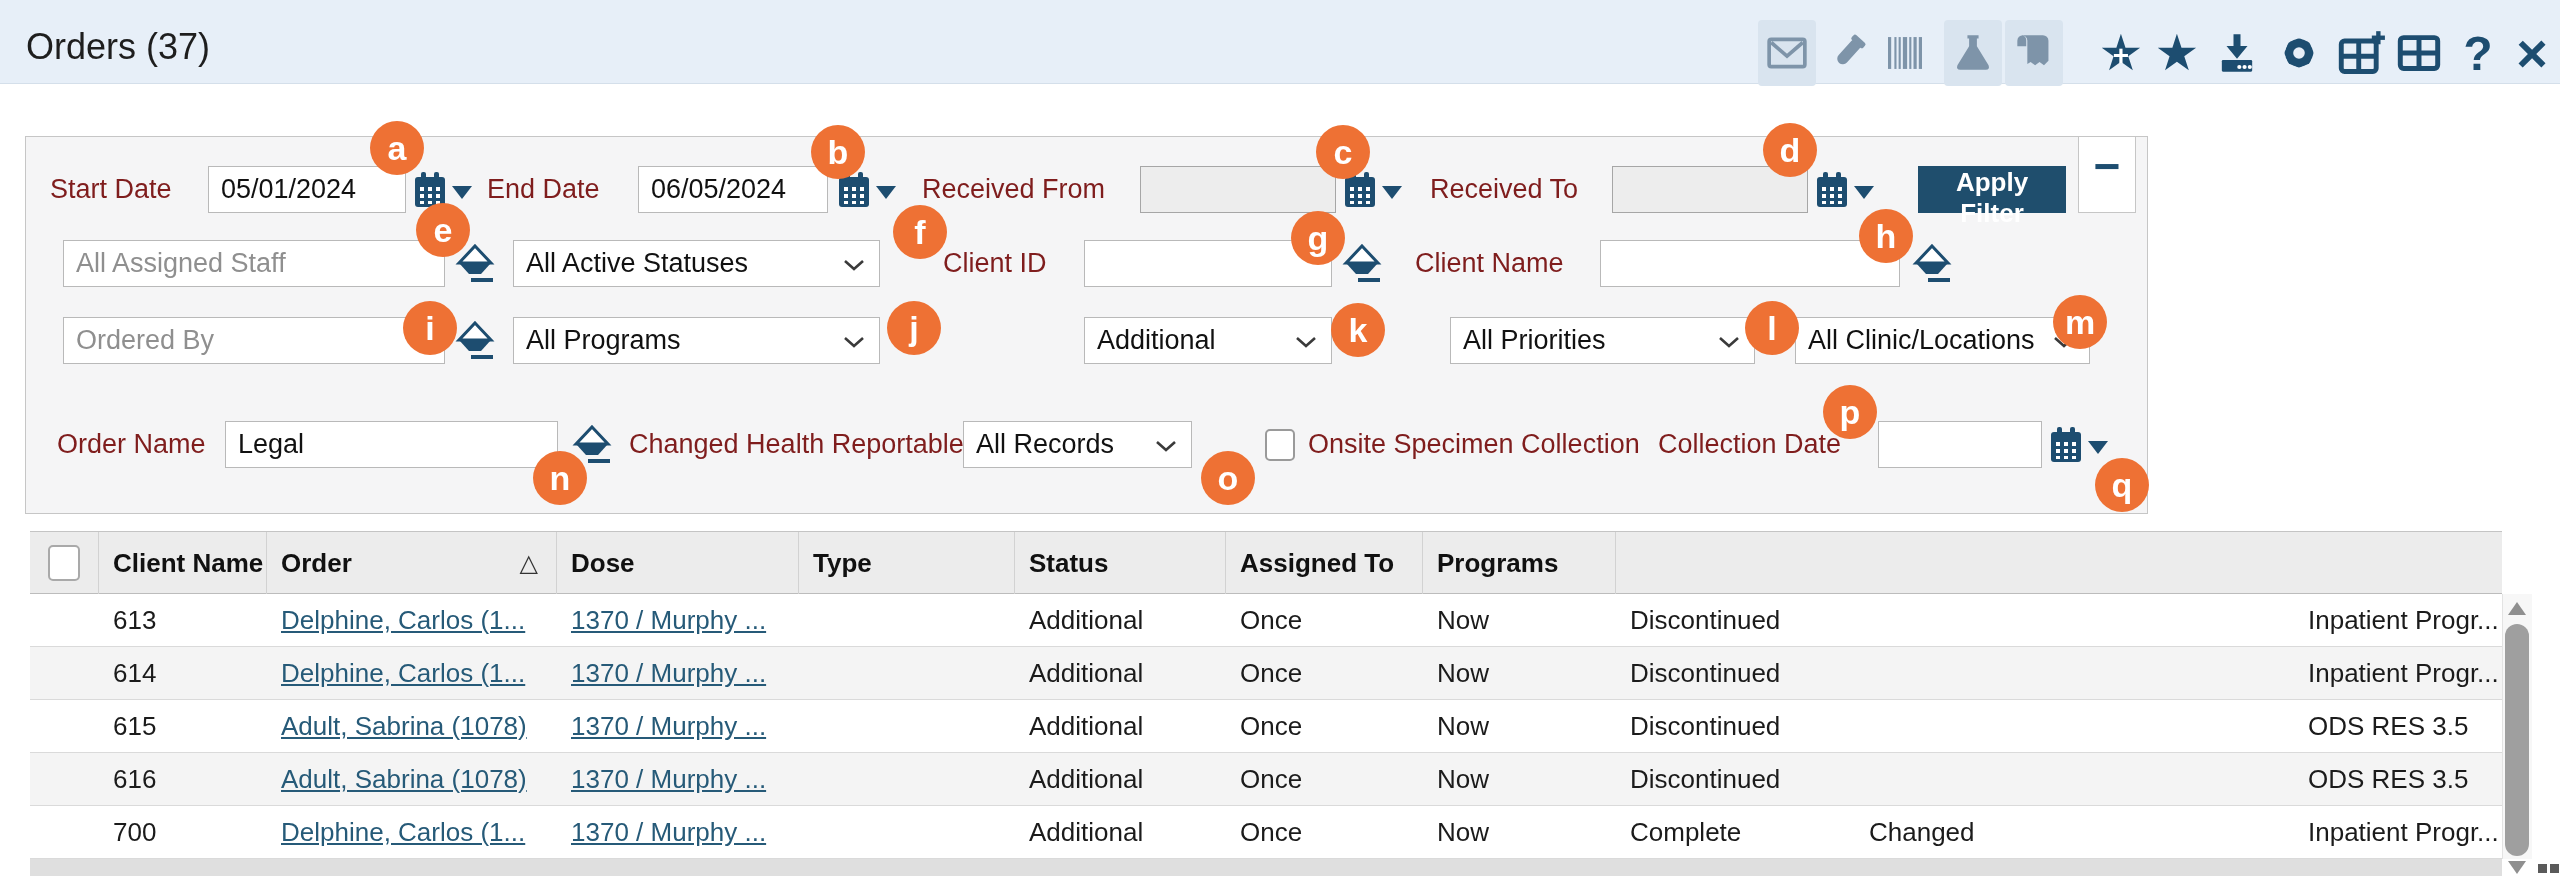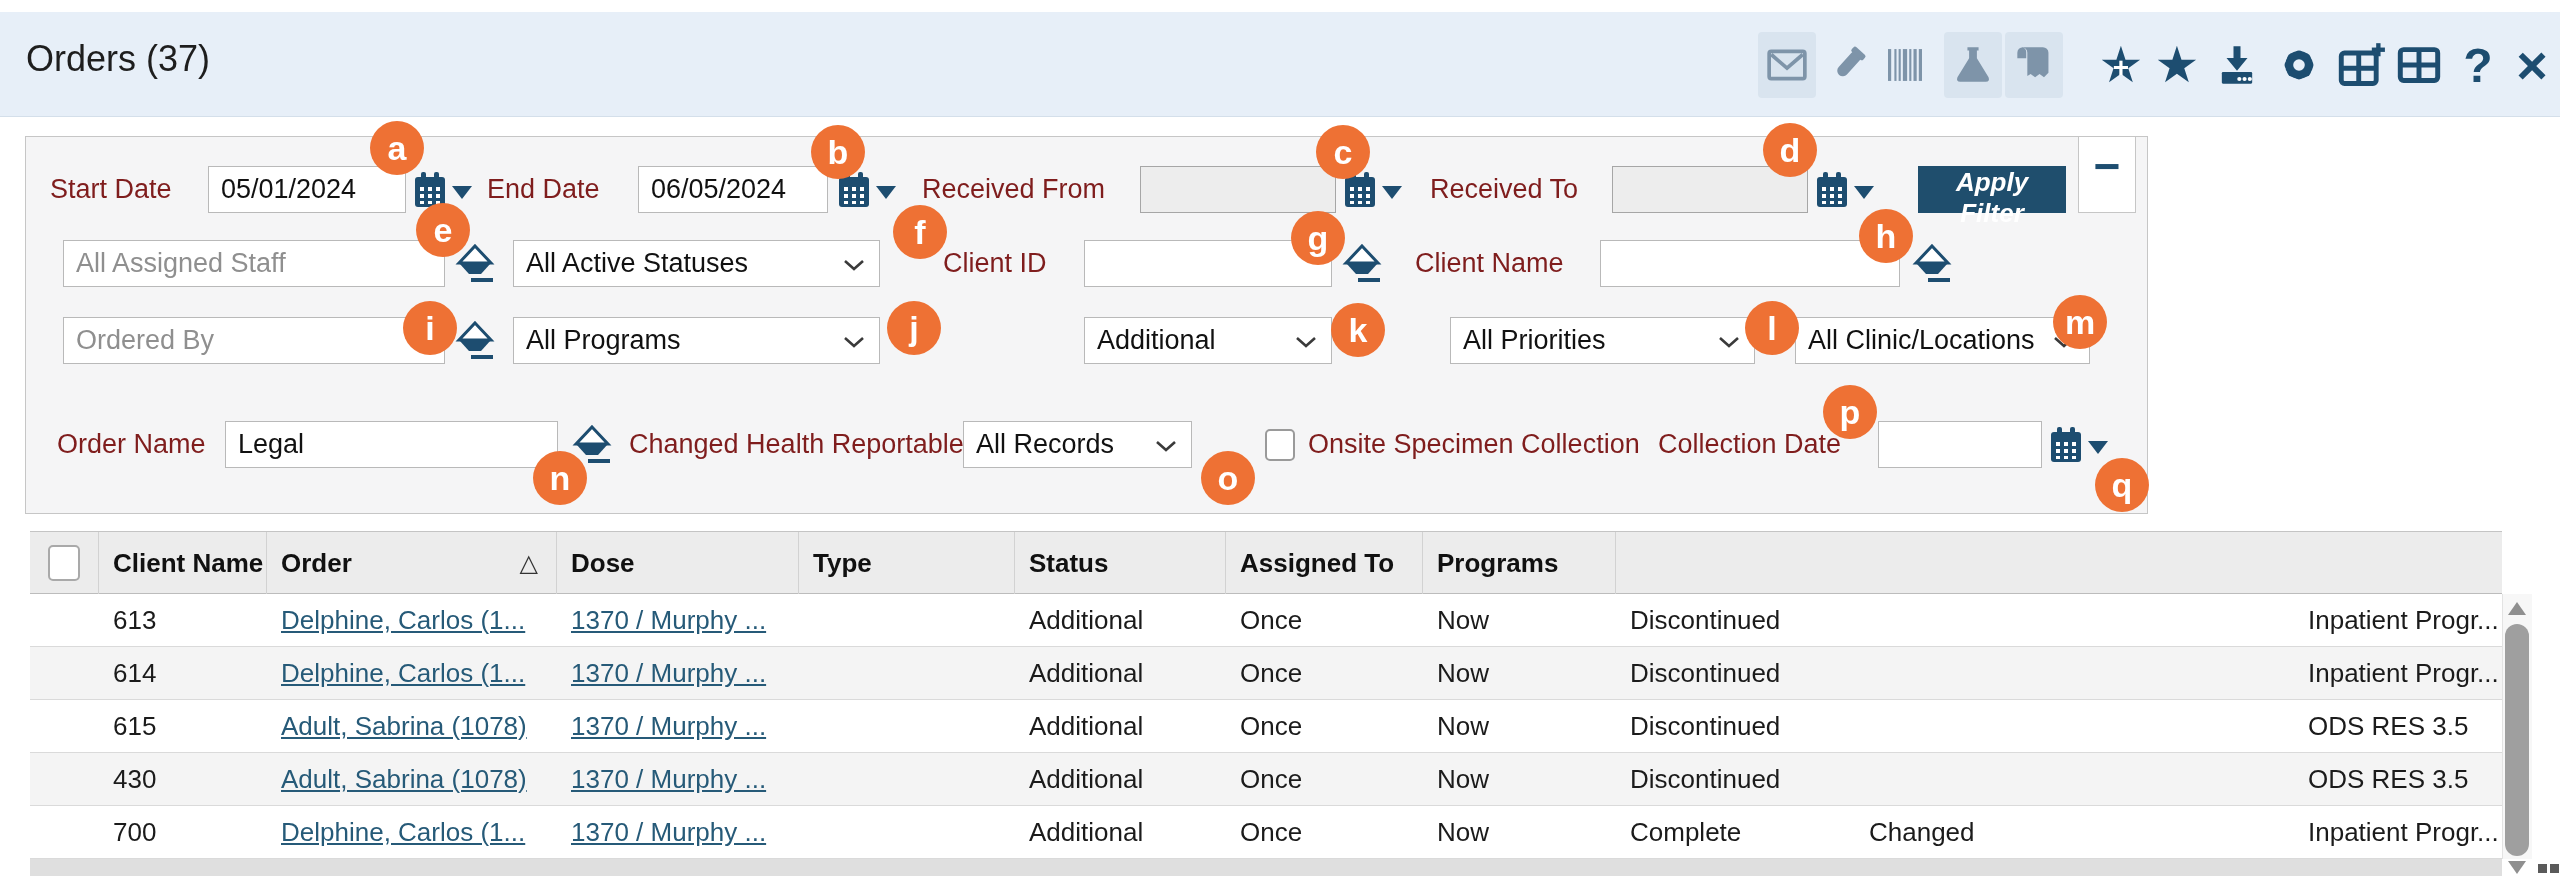--- a/index.html
+++ b/index.html
@@ -1,20 +1,20 @@
 <!DOCTYPE html>
 <html><head>
 <meta charset="utf-8">
 <style>
   * { box-sizing: border-box; }
   body { margin:0; background:#ffffff; font-family:"Liberation Sans","DejaVu Sans",sans-serif; }
   .screen { position:relative; width:2560px; height:876px; overflow:hidden; background:#ffffff; }
 
   
-  .app-header { position:absolute; left:0; top:12px; width:2560px; height:105px;
+  .app-header { position:absolute; left:0; top:0; width:2560px; height:84px;
     background:#e7eff8; border-bottom:1px solid #d4dfea; }
   .page-title { position:absolute; left:26px; top:26px; font-size:36px; color:#1e1e1e; }
   .tb-icon { position:absolute; top:20px; width:58px; height:66px; display:flex;
     align-items:center; justify-content:center; cursor:pointer; }
   .tb-icon.tile { background:#d9e4ef; border-radius:4px; }
   .glyph-star { font-size:50px; color:#1d4d70; line-height:1; }
   .plus-overlay { position:absolute; color:#ffffff; font-size:28px; font-weight:700; top:20px; left:50%; transform:translateX(-50%); }
   .glyph-help { font-size:48px; font-weight:700; color:#1d4d70; }
   .glyph-close { font-size:54px; font-weight:700; color:#1d4d70; line-height:1; }
 
@@ -36,21 +36,21 @@
     font-size:27px; color:#111111; cursor:pointer; z-index:5; }
   .fselect .txt { white-space:nowrap; overflow:hidden; }
   .cal { position:absolute; width:32px; height:36px; cursor:pointer; z-index:5; }
   .caret { position:absolute; width:0; height:0; border-left:10px solid transparent;
     border-right:10px solid transparent; border-top:13px solid #1d4d70; cursor:pointer; z-index:5; }
   .eraser { position:absolute; width:40px; height:42px; cursor:pointer; z-index:5; }
   .checkbox { position:absolute; width:30px; height:32px; background:#ffffff;
     border:2px solid #9a9a9a; border-radius:5px; cursor:pointer; z-index:5; }
   .apply-btn { position:absolute; left:1918px; top:166px; width:148px; height:47px;
     background:#1f4e6d; color:#ffffff; font-size:26px; font-weight:700; border:none;
-    cursor:pointer; font-family:inherit; z-index:5;font-style:italic; }
+    cursor:pointer; font-family:inherit; z-index:5; }
 
   
   .badge { position:absolute; width:54px; height:54px; border-radius:50%; background:#ee7134;
     color:#ffffff; font-size:34px; font-weight:600; display:flex; align-items:center;
     justify-content:center; z-index:40; }
 
   
   .otable { position:absolute; left:30px; top:531px; width:2472px; }
   .tr { display:grid; grid-template-columns:69px 168px 290px 242px 216px 211px 197px 193px 239px 199px 240px 208px; }
   .th-row { height:63px; background:#ececec; border-top:1px solid #c4c4c4; border-bottom:1px solid #bcbcbc; }
@@ -461,21 +461,21 @@
       <div class="td">Once</div>
       <div class="td">Now</div>
       <div class="td">Discontinued</div>
       <div class="td"></div>
       <div class="td"></div>
       <div class="td">ODS RES 3.5</div>
     </div>
 
     <div class="tr row alt">
       <div class="cbcell"></div>
-      <div class="td">430</div>
+      <div class="td">616</div>
       <div class="td"><a>Adult, Sabrina (1078)</a></div>
       <div class="td"><a>1370 / Murphy ...</a></div>
       <div class="td"></div>
       <div class="td">Additional</div>
       <div class="td">Once</div>
       <div class="td">Now</div>
       <div class="td">Discontinued</div>
       <div class="td"></div>
       <div class="td"></div>
       <div class="td">ODS RES 3.5</div>

